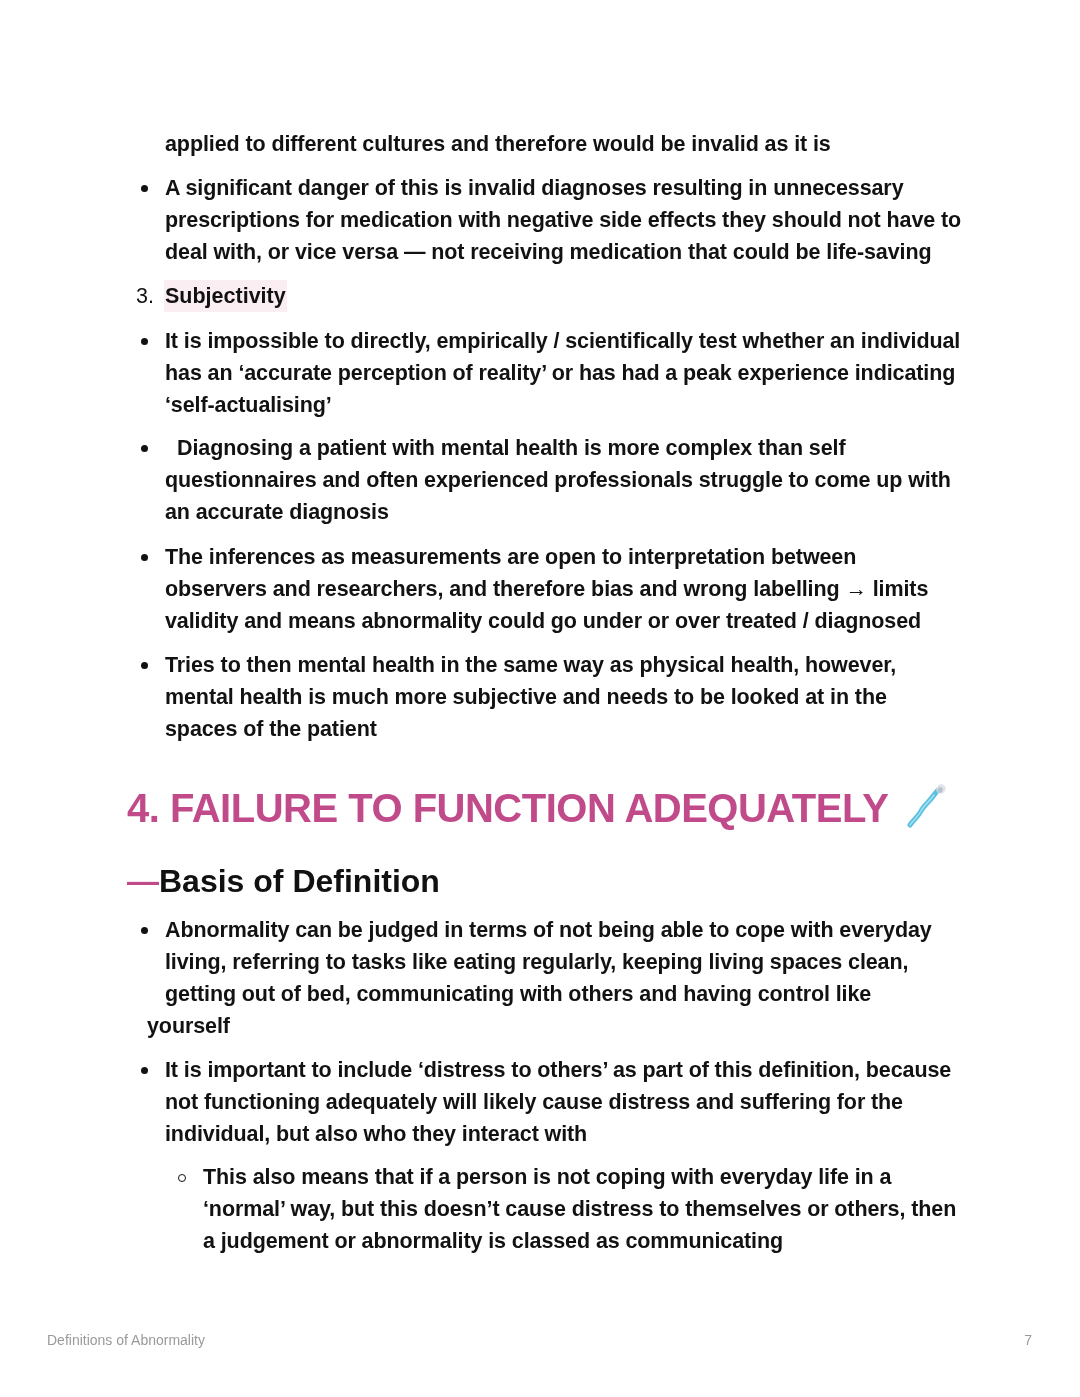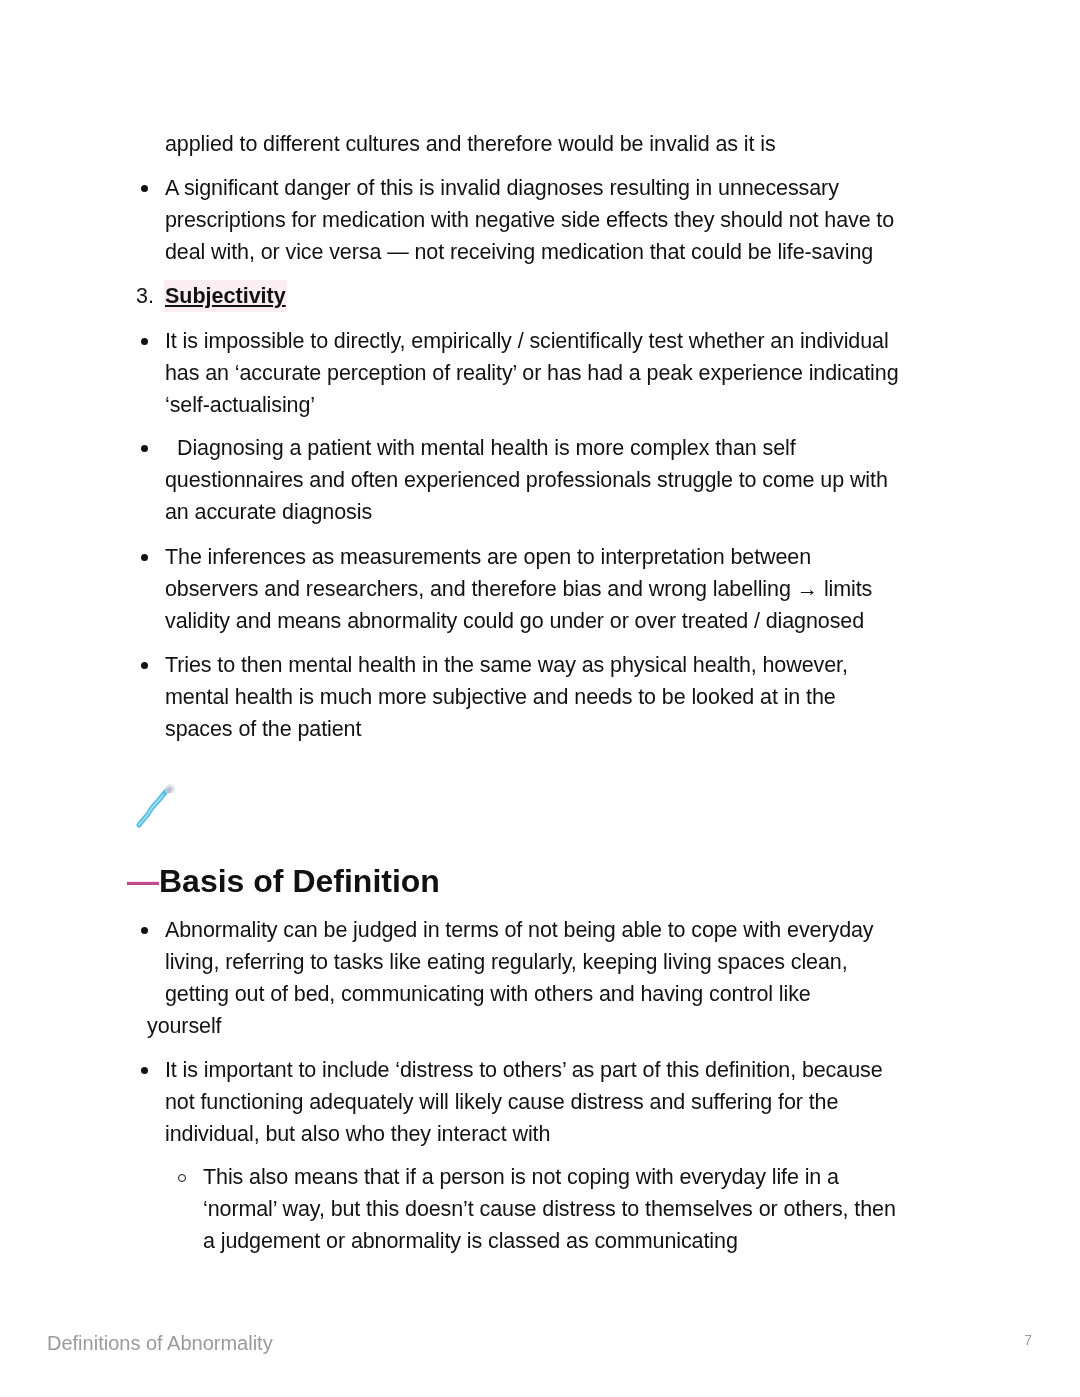--- a/index.html
+++ b/index.html
@@ -4,56 +4,56 @@
 <style>
   html, body { margin: 0; padding: 0; background: #ffffff; }
   body {
     width: 1080px; height: 1397px; position: relative; overflow: hidden;
     font-family: "Liberation Sans", "DejaVu Sans", sans-serif;
     color: #111111;
   }
   .content { position: absolute; left: 0; top: 0; width: 1080px; }
   .line {
     position: absolute; font-size: 21.5px; line-height: 32px; color: #121212;
-    white-space: nowrap; letter-spacing: -0.1px;
+    white-space: nowrap; letter-spacing: -0.1px; font-weight: bold;
   }
   .bullet { position: absolute; width: 7px; height: 7px; border-radius: 50%; background: #121212; }
   .hollow { position: absolute; width: 8px; height: 8px; border-radius: 50%; border: 1.6px solid #121212; box-sizing: border-box; }
   .num { position: absolute; font-size: 21.5px; line-height: 32px; color: #121212; }
   .sub-title {
     position: absolute; font-size: 21.5px; line-height: 32px; font-weight: bold; color: #111;
     background: #fbeef2; padding: 0 1px;
   }
   .h1 {
     position: absolute; left: 127px; top: 783px; font-size: 40px; line-height: 50px; font-weight: bold;
     color: #c14b8a; letter-spacing: -0.5px; white-space: nowrap;
   }
   .h1 .icon { display: inline-block; vertical-align: middle; margin-left: 6px; }
   .h2 {
     position: absolute; left: 127px; top: 860px; font-size: 32px; line-height: 42px; font-weight: bold; color: #111;
     white-space: nowrap;
   }
   .h2 .dash { color: #c14b8a; }
-  .footer-left { position: absolute; left: 47px; top: 1332px; font-size: 20px; color: #9a9a9a; }
+  .footer-left { position: absolute; left: 47px; top: 1332px; font-size: 14px; color: #9a9a9a; }
   .footer-right { position: absolute; right: 48px; top: 1332px; font-size: 14px; color: #9a9a9a; }
 </style>
 </head>
 <body>
 
 <div class="content">
 
   <div class="line" style="left:165px; top:128px;">applied to different cultures and therefore would be invalid as it is</div>
 
   <div class="bullet" style="left:141px; top:185px;"></div>
   <div class="line" style="left:165px; top:172px;">A significant danger of this is invalid diagnoses resulting in unnecessary</div>
   <div class="line" style="left:165px; top:204px;">prescriptions for medication with negative side effects they should not have to</div>
   <div class="line" style="left:165px; top:236px;">deal with, or vice versa — not receiving medication that could be life-saving</div>
 
   <div class="num" style="left:136px; top:280px;">3.</div>
-  <div class="sub-title" style="left:164px; top:280px;text-decoration:underline;">Subjectivity</div>
+  <div class="sub-title" style="left:164px; top:280px;">Subjectivity</div>
 
   <div class="bullet" style="left:141px; top:338px;"></div>
   <div class="line" style="left:165px; top:325px;">It is impossible to directly, empirically / scientifically test whether an individual</div>
   <div class="line" style="left:165px; top:357px;">has an ‘accurate perception of reality’ or has had a peak experience indicating</div>
   <div class="line" style="left:165px; top:389px;">‘self-actualising’</div>
 
   <div class="bullet" style="left:141px; top:445px;"></div>
   <div class="line" style="left:165px; top:432px;margin-left:12px;">Diagnosing a patient with mental health is more complex than self</div>
   <div class="line" style="left:165px; top:464px;">questionnaires and often experienced professionals struggle to come up with</div>
   <div class="line" style="left:165px; top:496px;">an accurate diagnosis</div>
@@ -62,20 +62,21 @@
   <div class="line" style="left:165px; top:541px;">The inferences as measurements are open to interpretation between</div>
   <div class="line" style="left:165px; top:573px;">observers and researchers, and therefore bias and wrong labelling → limits</div>
   <div class="line" style="left:165px; top:605px;">validity and means abnormality could go under or over treated / diagnosed</div>
 
   <div class="bullet" style="left:141px; top:662px;"></div>
   <div class="line" style="left:165px; top:649px;">Tries to then mental health in the same way as physical health, however,</div>
   <div class="line" style="left:165px; top:681px;">mental health is much more subjective and needs to be looked at in the</div>
   <div class="line" style="left:165px; top:713px;">spaces of the patient</div>
 
   <div class="h1">
+    <span>4. FAILURE TO FUNCTION ADEQUATELY</span>
     <span class="icon">
       <svg width="44" height="46" viewBox="0 0 44 46">
         <path d="M6 42 C10 36, 14 34, 17 28 C20 22, 26 18, 30 12 C32 9, 34 7, 36 5" stroke="#5bbfe0" stroke-width="5" fill="none" stroke-linecap="round"></path>
         <path d="M6 42 C10 36, 14 34, 17 28 C20 22, 26 18, 30 12" stroke="#9fe0f2" stroke-width="1.6" fill="none" stroke-linecap="round"></path>
         <ellipse cx="37" cy="6" rx="4.5" ry="5" fill="#dfe4ea" transform="rotate(35 37 6)"></ellipse>
         <ellipse cx="36" cy="7" rx="2.5" ry="3" fill="#b7c2cc" transform="rotate(35 36 7)"></ellipse>
       </svg>
     </span>
   </div>
 

